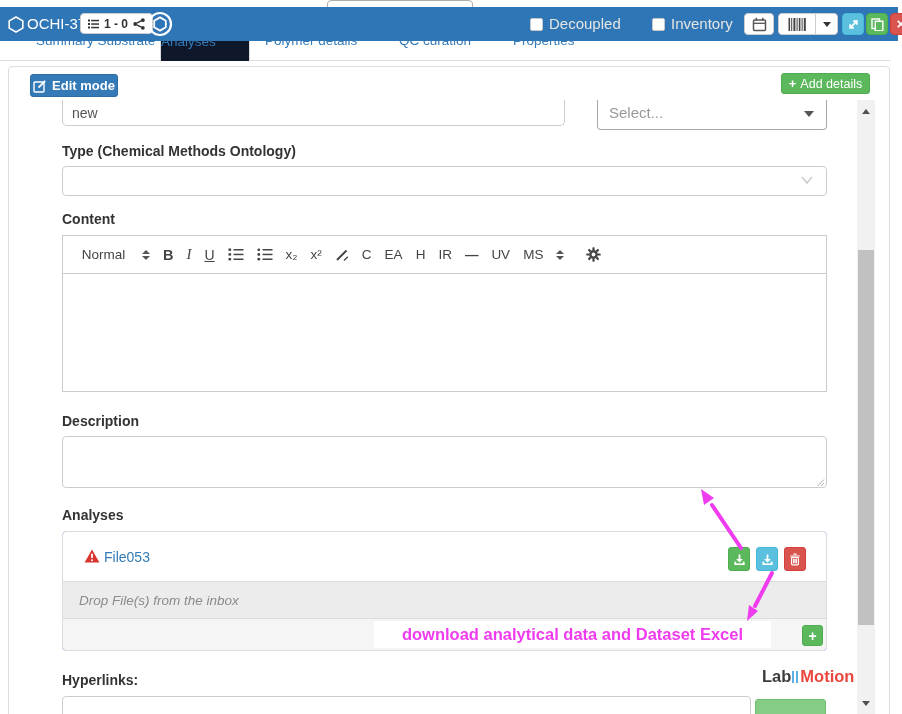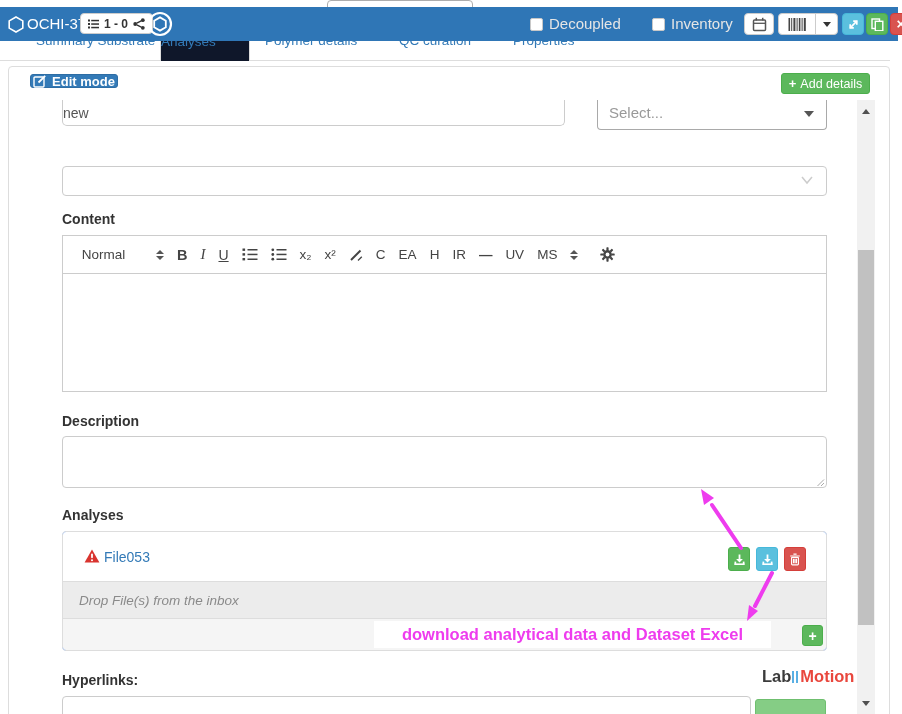--- a/index.html
+++ b/index.html
@@ -35,53 +35,53 @@
   .tab-label { position:absolute; top:33px; font-size:13.5px; color:#337ab7; z-index:2; white-space:nowrap; }
   .tab-active-box { position:absolute; left:160px; top:30px; width:90px; height:31px; background:#0f172a;
                     border:1px solid #ddd; border-bottom:none; border-radius:4px 4px 0 0; z-index:3;
                     }
   .tab-active-box .tab-label-active { font-size:13.5px; color:#337ab7; position:absolute; top:3px; left:0; right:0; }
 
   
   .panel { position:absolute; left:8px; top:66px; width:882px; height:660px; background:#fff;
            border:1px solid #ddd; border-radius:4px; z-index:0; }
 
-  .btn-edit { position:absolute; left:30px; top:74px; width:88px; height:14px; z-index:2;
+  .btn-edit { position:absolute; left:30px; top:74px; width:88px; height:23px; z-index:2;
               background:#337ab7; border:1px solid #2e6da4; border-radius:3px;
               display:flex; align-items:center; justify-content:center; gap:5px;
               color:#fff; font-size:13px; font-weight:700; }
   .btn-add-analysis { position:absolute; left:781px; top:73px; width:89px; height:21px; z-index:2;
               background:#5cb85c; border:1px solid #4cae4c; border-radius:3px;
               display:flex; align-items:center; justify-content:center; gap:4px;
               color:#fff; font-size:12.5px; }
   .btn-add-analysis .plus { font-weight:700; font-size:13px; }
 
   
   .fld-label { position:absolute; font-size:14px; font-weight:700; color:#333; z-index:2; white-space:nowrap; }
 
   .inp-name { position:absolute; left:62px; top:100px; width:503px; height:26px; z-index:2;
               border:1px solid #ccc; border-top:none; border-radius:0 0 5px 5px;
-              font-family:"Liberation Sans",sans-serif; font-size:14px; color:#555; padding:0 0; background:#fff; }
+              font-family:"Liberation Sans",sans-serif; font-size:14px; color:#555; padding:0 9px; background:#fff; }
   .sel-kind { position:absolute; left:597px; top:100px; width:230px; height:30px; z-index:2;
               border:1px solid #a9a9a9; border-top:none; border-radius:0 0 4px 4px; background:#fff; }
   .sel-kind .ph { position:absolute; left:11px; top:4px; font-size:15px; color:#999; }
   .sel-kind .caret { position:absolute; right:12px; top:11px; width:0; height:0;
               border-left:5px solid transparent; border-right:5px solid transparent; border-top:6px solid #555; }
 
   .sel-type { position:absolute; left:62px; top:166px; width:765px; height:30px; z-index:2;
               border:1px solid #ccc; border-radius:4px; background:#fff; }
   .sel-type .chev { position:absolute; right:13px; top:9px; }
 
   
   .editor { position:absolute; left:62px; top:235px; width:765px; height:157px; z-index:2;
             border:1px solid #ccc; background:#fff; }
   .editor-toolbar { display:flex; align-items:center; height:38px; border-bottom:1px solid #ccc;
                     padding:0 16px; color:#444; font-size:13.5px; }
   .tb { display:inline-flex; align-items:center; justify-content:center; color:#444; }
-  .tb-style { width:49px; margin-right:28px; }
+  .tb-style { width:49px; margin-right:14px; }
   .tb-gap { margin-left:13px; }
   .tb-bold { font-weight:700; font-size:14.5px; }
   .tb-italic { font-style:italic; font-family:"Liberation Serif",serif; font-size:15px; }
   .tb-under { text-decoration:underline; font-size:14px; }
   .tb-dash { font-weight:700; }
   .carets-ud { display:inline-flex; flex-direction:column; gap:2px; }
   .carets-ud i { width:0; height:0; border-left:4px solid transparent; border-right:4px solid transparent; }
   .carets-ud i.up { border-bottom:4px solid #555; }
   .carets-ud i.dn { border-top:4px solid #555; }
 
@@ -279,20 +279,21 @@
     <span class="plus">+</span>
     <span>Add details</span>
   </div>
 
   <input class="inp-name" value="new" style="">
   <div class="sel-kind">
     <span class="ph">Select...</span>
     <span class="caret"></span>
   </div>
 
+  <span class="fld-label" style="left:62px; top:143px;">Type (Chemical Methods Ontology)</span>
   <div class="sel-type">
     <span class="chev icon">
       <svg width="12" height="9" viewBox="0 0 12 9">
           <polyline points="1,1 6,7 11,1" fill="none" stroke="#ccc" stroke-width="1.5"></polyline>
         </svg>
     </span>
   </div>
 
   <span class="fld-label" style="left:62px; top:211px;">Content</span>
 

